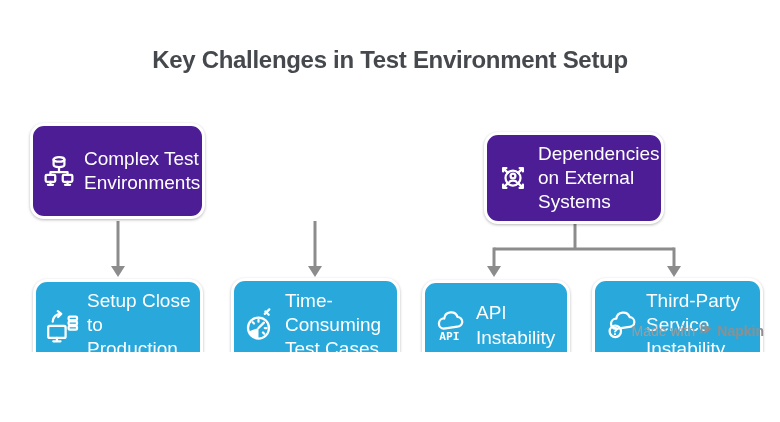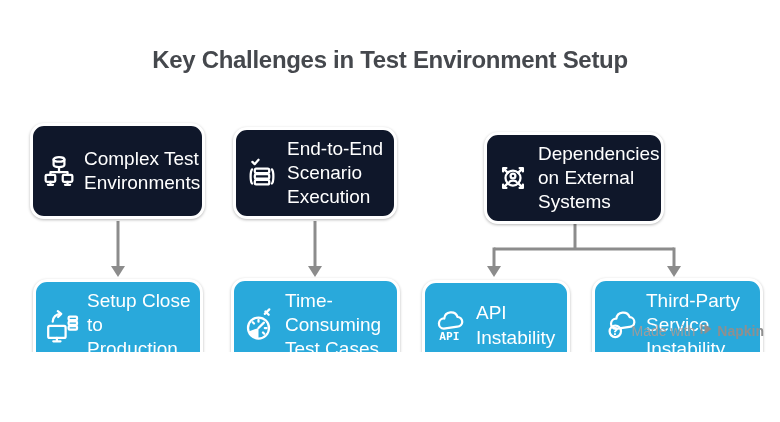--- a/index.html
+++ b/index.html
@@ -22,21 +22,21 @@
   .box {
     position: absolute;
     border: 3px solid #ffffff;
     border-radius: 14px;
     box-shadow: 0 1px 3px rgba(0,0,0,0.28);
     display: flex;
     align-items: center;
     padding: 6px 8px 6px 8px;
     gap: 7px;
   }
-  .box.gray { background: #0f172a; }
+  .box.gray { background: #4c1d95; }
   .box.blue { background: #29A9DB; }
   .box .icon {
     flex: 0 0 36px;
     width: 36px; height: 36px;
     display: flex; align-items: center; justify-content: center;
   }
   .box .icon svg { width: 36px; height: 36px; display: block; }
   .box .label {
     color: #ffffff;
     font-size: 19px;
@@ -96,35 +96,20 @@
         <rect x="3.1" y="14.6" width="6.4" height="4.6" rx="0.8"></rect>
         <path d="M6.3 19.2v1.3 M4.6 21.2h3.4"></path>
         <rect x="14.5" y="14.6" width="6.4" height="4.6" rx="0.8"></rect>
         <path d="M17.7 19.2v1.3 M16 21.2h3.4"></path>
       </svg>
     </span>
     <span class="label">Complex Test
 Environments</span>
   </div>
 
-  <div class="box gray" style="left:233px; top:127px; width:164px; height:92px;">
-    <span class="icon">
-      <svg viewBox="0 0 24 24" fill="none" stroke="#ffffff" stroke-width="1.5" stroke-linecap="round" stroke-linejoin="round">
-        <path d="M5.6 4.6l1.5 1.5 2.6-2.9"></path>
-        <rect x="7.2" y="9" width="9.6" height="3" rx="1"></rect>
-        <rect x="7.2" y="12.8" width="9.6" height="3" rx="1"></rect>
-        <rect x="7.2" y="16.6" width="9.6" height="3" rx="1"></rect>
-        <path d="M5.4 9.6c-1.3 1.3-1.3 8.2 0 9.4"></path>
-        <path d="M18.6 9.6c1.3 1.3 1.3 8.2 0 9.4"></path>
-      </svg>
-    </span>
-    <span class="label">End-to-End
-Scenario
-Execution</span>
-  </div>
 
   <div class="box gray" style="left:484px; top:132px; width:180px; height:92px;">
     <span class="icon">
       <svg viewBox="0 0 24 24" fill="none" stroke="#ffffff" stroke-width="1.5" stroke-linecap="round" stroke-linejoin="round">
         <circle cx="12" cy="12" r="5"></circle>
         <circle cx="12" cy="10.7" r="1.6"></circle>
         <path d="M9.6 14.8c.5-1.5 4.3-1.5 4.8 0"></path>
         <path d="M8.6 8.6L5.4 5.4 M5.4 7.6V5.4h2.2"></path>
         <path d="M15.4 8.6l3.2-3.2 M16.4 5.4h2.2v2.2"></path>
         <path d="M8.6 15.4l-3.2 3.2 M7.6 18.6H5.4v-2.2"></path>

